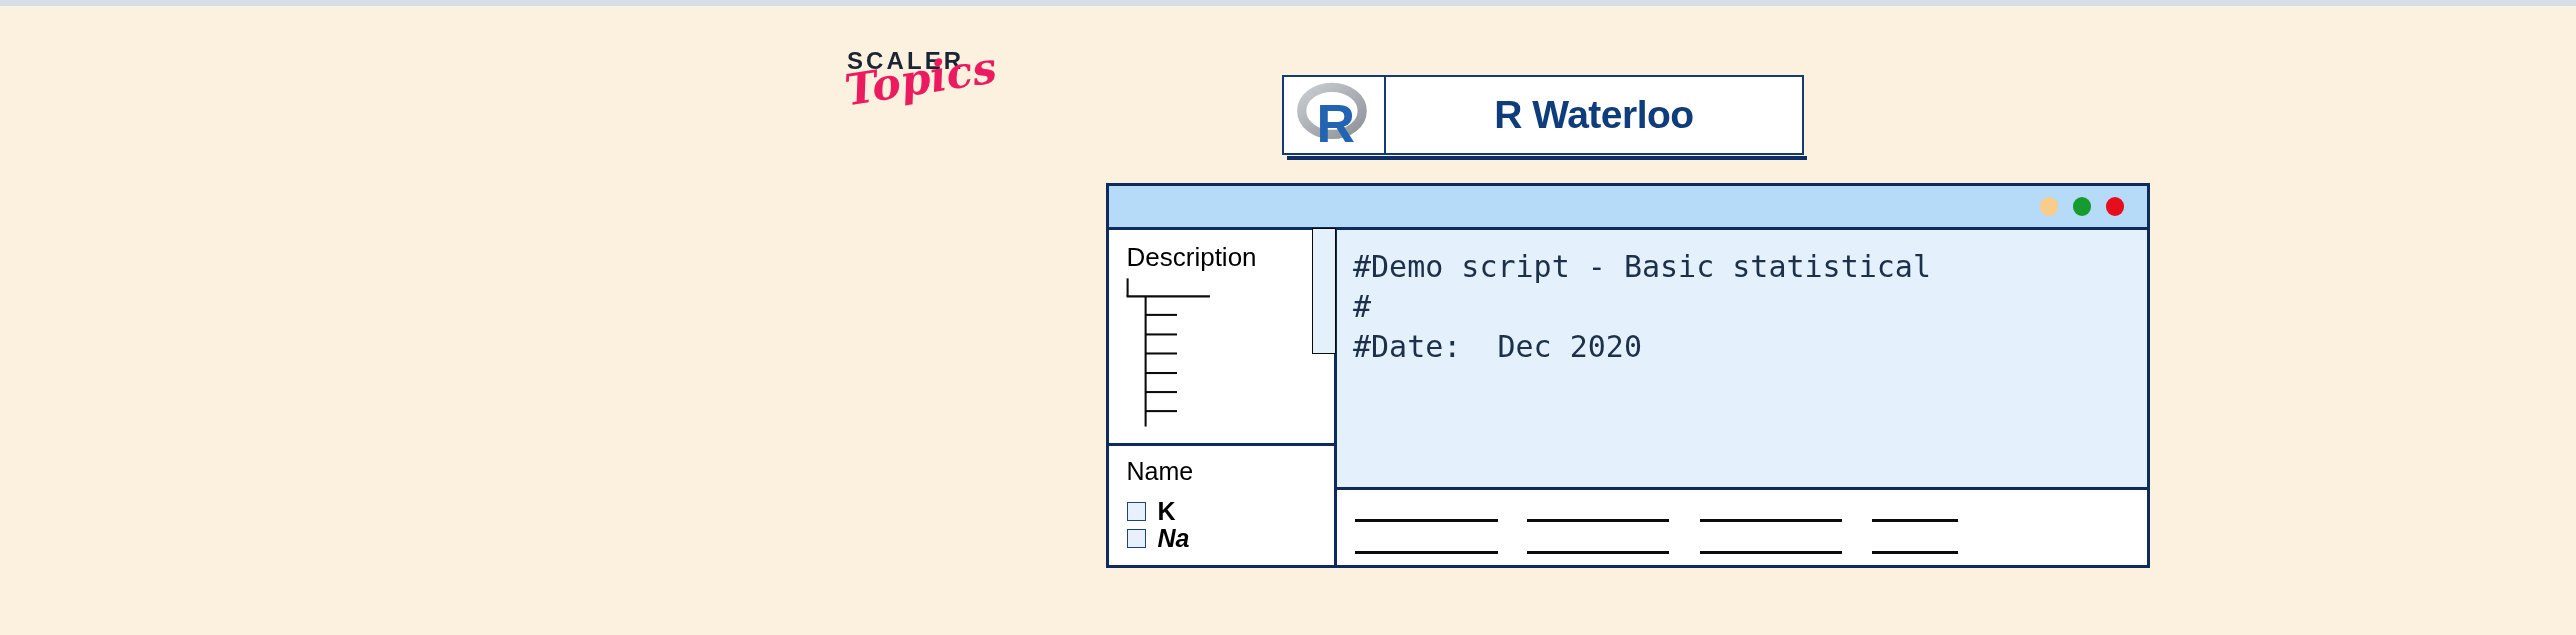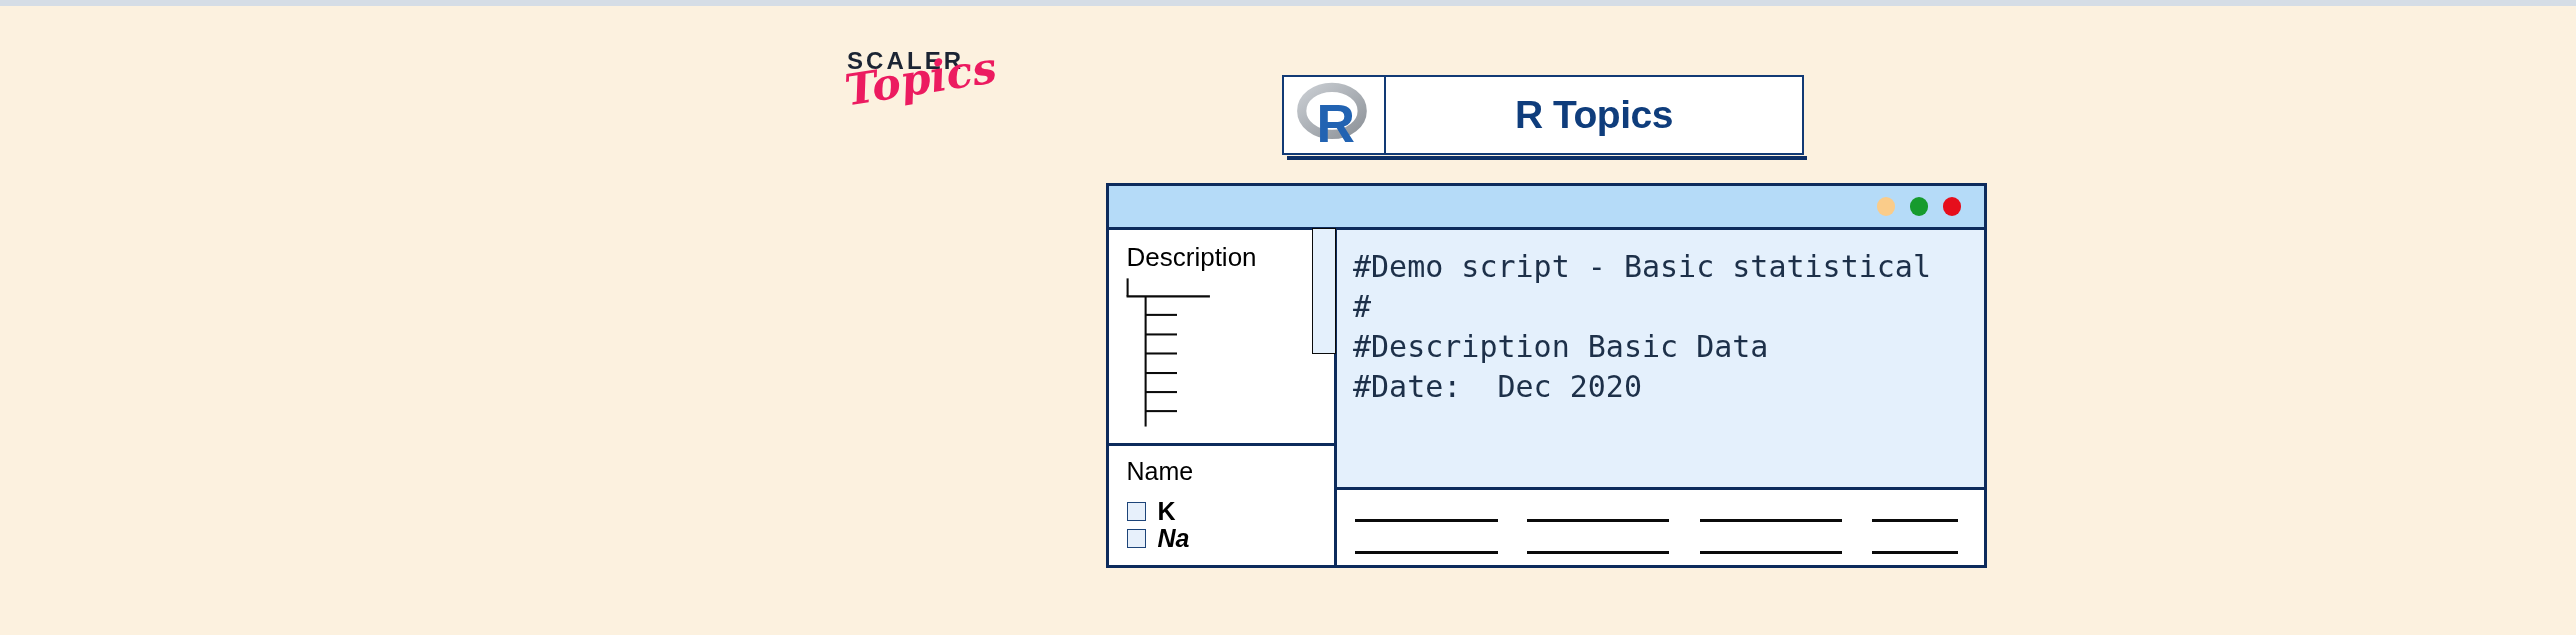--- a/index.html
+++ b/index.html
@@ -31,21 +31,21 @@
   }
   .banner::after{
     content:"";position:absolute;left:3.1px;right:-5.2px;bottom:-7.2px;height:4.1px;background:#0D2F66;
   }
   .banner-logo-cell{width:100px;border-right:2.6px solid #123A75;display:flex;align-items:center;justify-content:center;}
   .banner-title-cell{flex:1;display:flex;align-items:center;justify-content:center;}
   .banner-title{font-size:39px;font-weight:bold;color:#0F3D7C;letter-spacing:-0.5px;}
 
   
   .window{
-    position:absolute;left:1106px;top:183px;width:881px;height:385px;
+    position:absolute;left:1106px;top:183px;width:1044px;height:385px;
     border:3.1px solid #0D2B5C;box-sizing:border-box;background:#f0abfc;
     display:flex;flex-direction:column;
   }
   .titlebar{
     height:41px;background:#B5DBF8;border-bottom:3.6px solid #0D2B5C;
     display:flex;align-items:center;justify-content:flex-end;
     box-sizing:content-box;flex:0 0 auto;
   }
   .dot{width:18.5px;height:18.5px;border-radius:50%;margin-right:14.4px;}
   .dot:last-child{margin-right:23px;}
@@ -96,21 +96,21 @@
         <linearGradient id="ringGrad" x1="0" y1="0" x2="1" y2="1">
           <stop offset="0" stop-color="#C9CDD2"></stop>
           <stop offset="1" stop-color="#8E9399"></stop>
         </linearGradient>
       </defs>
       <ellipse cx="76" cy="56" rx="59" ry="46" fill="none" stroke="url(#ringGrad)" stroke-width="18"></ellipse>
       <text x="46" y="117" font-family="Liberation Sans, sans-serif" font-weight="bold" font-size="104" fill="#2263B2">R</text>
     </svg>
   </div>
   <div class="banner-title-cell">
-    <span class="banner-title">R Topics</span>
+    <span class="banner-title">R Waterloo</span>
   </div>
 </div>
 
 <div class="window">
   <div class="titlebar">
     <span class="dot" style="background: rgb(250, 204, 138);"></span>
     <span class="dot" style="background: rgb(22, 155, 46);"></span>
     <span class="dot" style="background: rgb(230, 14, 28);"></span>
   </div>
 
@@ -145,21 +145,20 @@
           <span class="checkbox"></span>
           <span class="check-label">Na</span>
         </div>
       </div>
     </div>
 
     <div class="right-col">
       <div class="code-panel">
         <div class="code-line">#Demo script - Basic statistical</div>
         <div class="code-line">#</div>
-        <div class="code-line">#Description Basic Data</div>
         <div class="code-line">#Date:  Dec 2020</div>
       </div>
       <div class="output-panel">
           <div class="blank-line" style="left: 17.5px; width: 143px; top: 29px;"></div>
           <div class="blank-line" style="left: 190px; width: 142px; top: 29px;"></div>
           <div class="blank-line" style="left: 363px; width: 142px; top: 29px;"></div>
           <div class="blank-line" style="left: 535px; width: 86px; top: 29px;"></div>
           <div class="blank-line" style="left: 17.5px; width: 143px; top: 61px;"></div>
           <div class="blank-line" style="left: 190px; width: 142px; top: 61px;"></div>
           <div class="blank-line" style="left: 363px; width: 142px; top: 61px;"></div>

